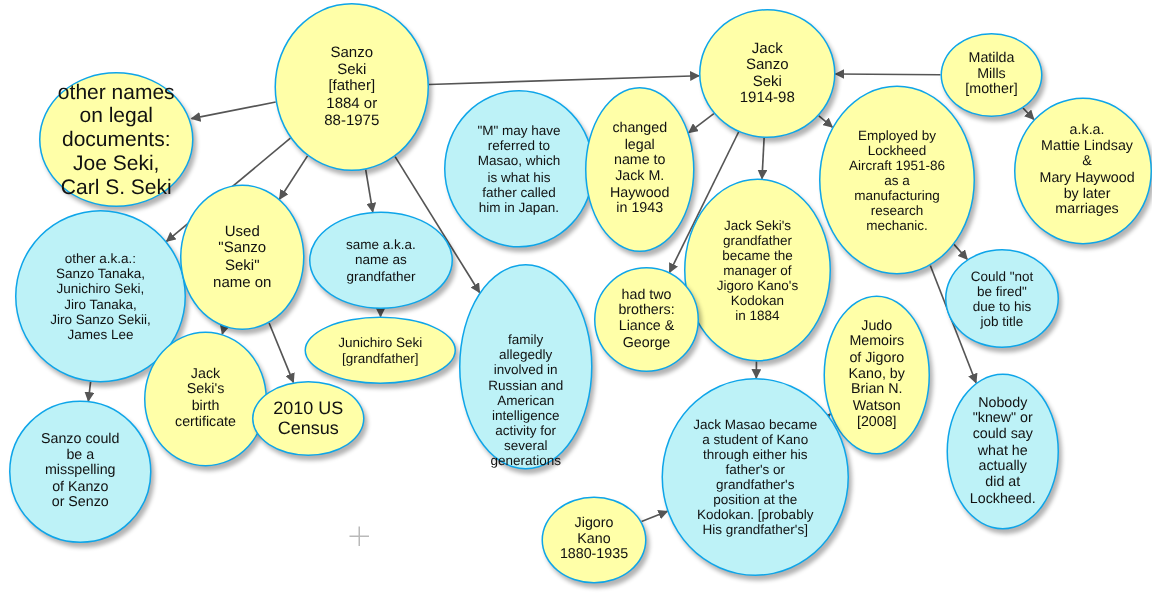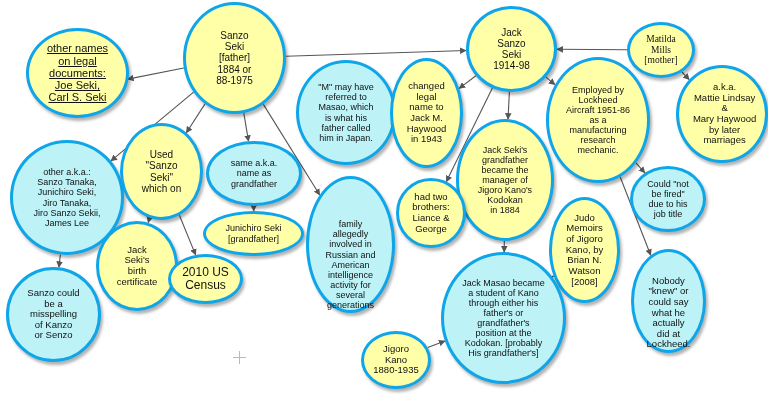--- a/index.html
+++ b/index.html
@@ -23,21 +23,21 @@
     left: 0;
     top: 0;
     width: 768px;
     height: 396px;
     pointer-events: none;
   }
   .node {
     position: absolute;
     box-sizing: border-box;
     border-radius: 50%;
-    border: 3px solid #0ea5e9;
+    border: 1px solid #0ea5e9;
     display: flex;
     align-items: center;
     justify-content: center;
     text-align: center;
     color: #111111;
     box-shadow: 2px 3px 3px rgba(0,0,0,0.30);
     z-index: 5;
   }
   .node .txt {
     display: block;
@@ -98,40 +98,40 @@
   </svg>
 
   <div id="nodes-group">
       <div class="node yellow" style="left: 183px; top: 2px; width: 103px; height: 112px; font-size: 10px;">
         <span class="txt">Sanzo
 Seki
 [father]
 1884 or
 88-1975</span>
       </div>
-      <div class="node yellow" style="left: 26px; top: 28px; width: 103px; height: 90px; font-size: 11px; text-decoration: underline;">
+      <div class="node yellow" style="left: 26px; top: 48px; width: 103px; height: 90px; font-size: 14px;">
         <span class="txt">other names
 on legal
 documents:
 Joe Seki,
 Carl S. Seki</span>
       </div>
       <div class="node blue" style="left: 10px; top: 140px; width: 114px; height: 115px; font-size: 9px;">
         <span class="txt">other a.k.a.:
 Sanzo Tanaka,
 Junichiro Seki,
 Jiro Tanaka,
 Jiro Sanzo Sekii,
 James Lee</span>
       </div>
       <div class="node yellow" style="left: 120px; top: 123px; width: 83px; height: 97px; font-size: 10px;">
         <span class="txt">Used
 "Sanzo
 Seki"
-which on</span>
+name on</span>
       </div>
       <div class="node blue" style="left: 206px; top: 141px; width: 96px; height: 65px; font-size: 9px;">
         <span class="txt">same a.k.a.
 name as
 grandfather</span>
       </div>
       <div class="node yellow" style="left: 203px; top: 211px; width: 101px; height: 45px; font-size: 9px;">
         <span class="txt">Junichiro Seki
 [grandfather]</span>
       </div>
@@ -176,21 +176,21 @@
       </div>
       <div class="node yellow" style="left: 546px; top: 57px; width: 104px; height: 126px; font-size: 9px;">
         <span class="txt">Employed by
 Lockheed
 Aircraft 1951-86
 as a
 manufacturing
 research
 mechanic.</span>
       </div>
-      <div class="node yellow" style="left: 627px; top: 22px; width: 68px; height: 56px; font-size: 9.5px; font-family: Liberation Serif, serif;">
+      <div class="node yellow" style="left: 627px; top: 22px; width: 68px; height: 56px; font-size: 9.5px;">
         <span class="txt">Matilda
 Mills
 [mother]</span>
       </div>
       <div class="node yellow" style="left: 676px; top: 65px; width: 92px; height: 98px; font-size: 9.5px; justify-content: flex-end;">
         <span class="txt">a.k.a.
 Mattie Lindsay
 &amp;
 Mary Haywood
 by later
@@ -230,21 +230,21 @@
       </div>
       <div class="node yellow" style="left: 549px; top: 197px; width: 71px; height: 106px; font-size: 9.5px;">
         <span class="txt">Judo
 Memoirs
 of Jigoro
 Kano, by
 Brian N.
 Watson
 [2008]</span>
       </div>
-      <div class="node blue" style="left: 631px; top: 249px; width: 75px; height: 104px; font-size: 9.5px; align-items: flex-end;">
+      <div class="node blue" style="left: 631px; top: 249px; width: 75px; height: 104px; font-size: 9.5px;">
         <span class="txt">Nobody
 "knew" or
 could say
 what he
 actually
 did at
 Lockheed.</span>
       </div>
       <div class="node blue" style="left: 441px; top: 252px; width: 125px; height: 132px; font-size: 9px;">
         <span class="txt">Jack Masao became

